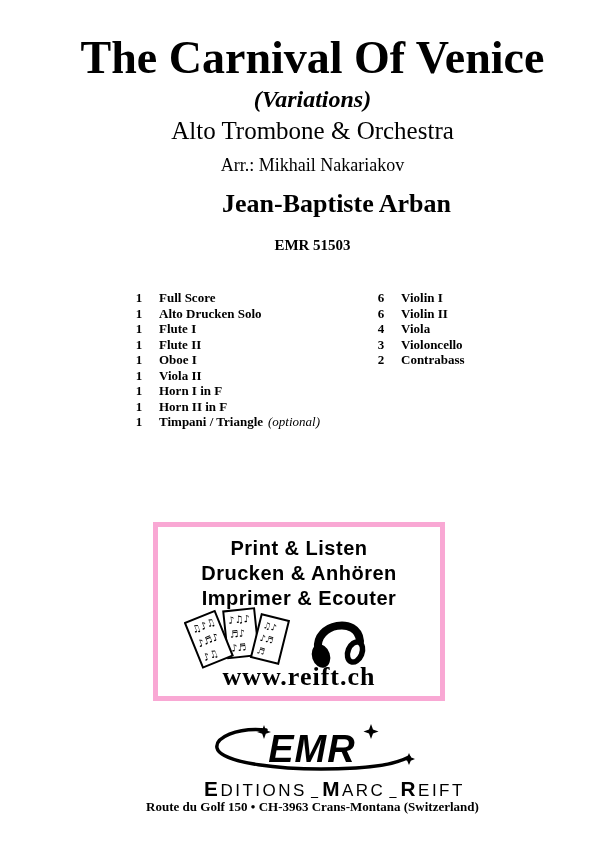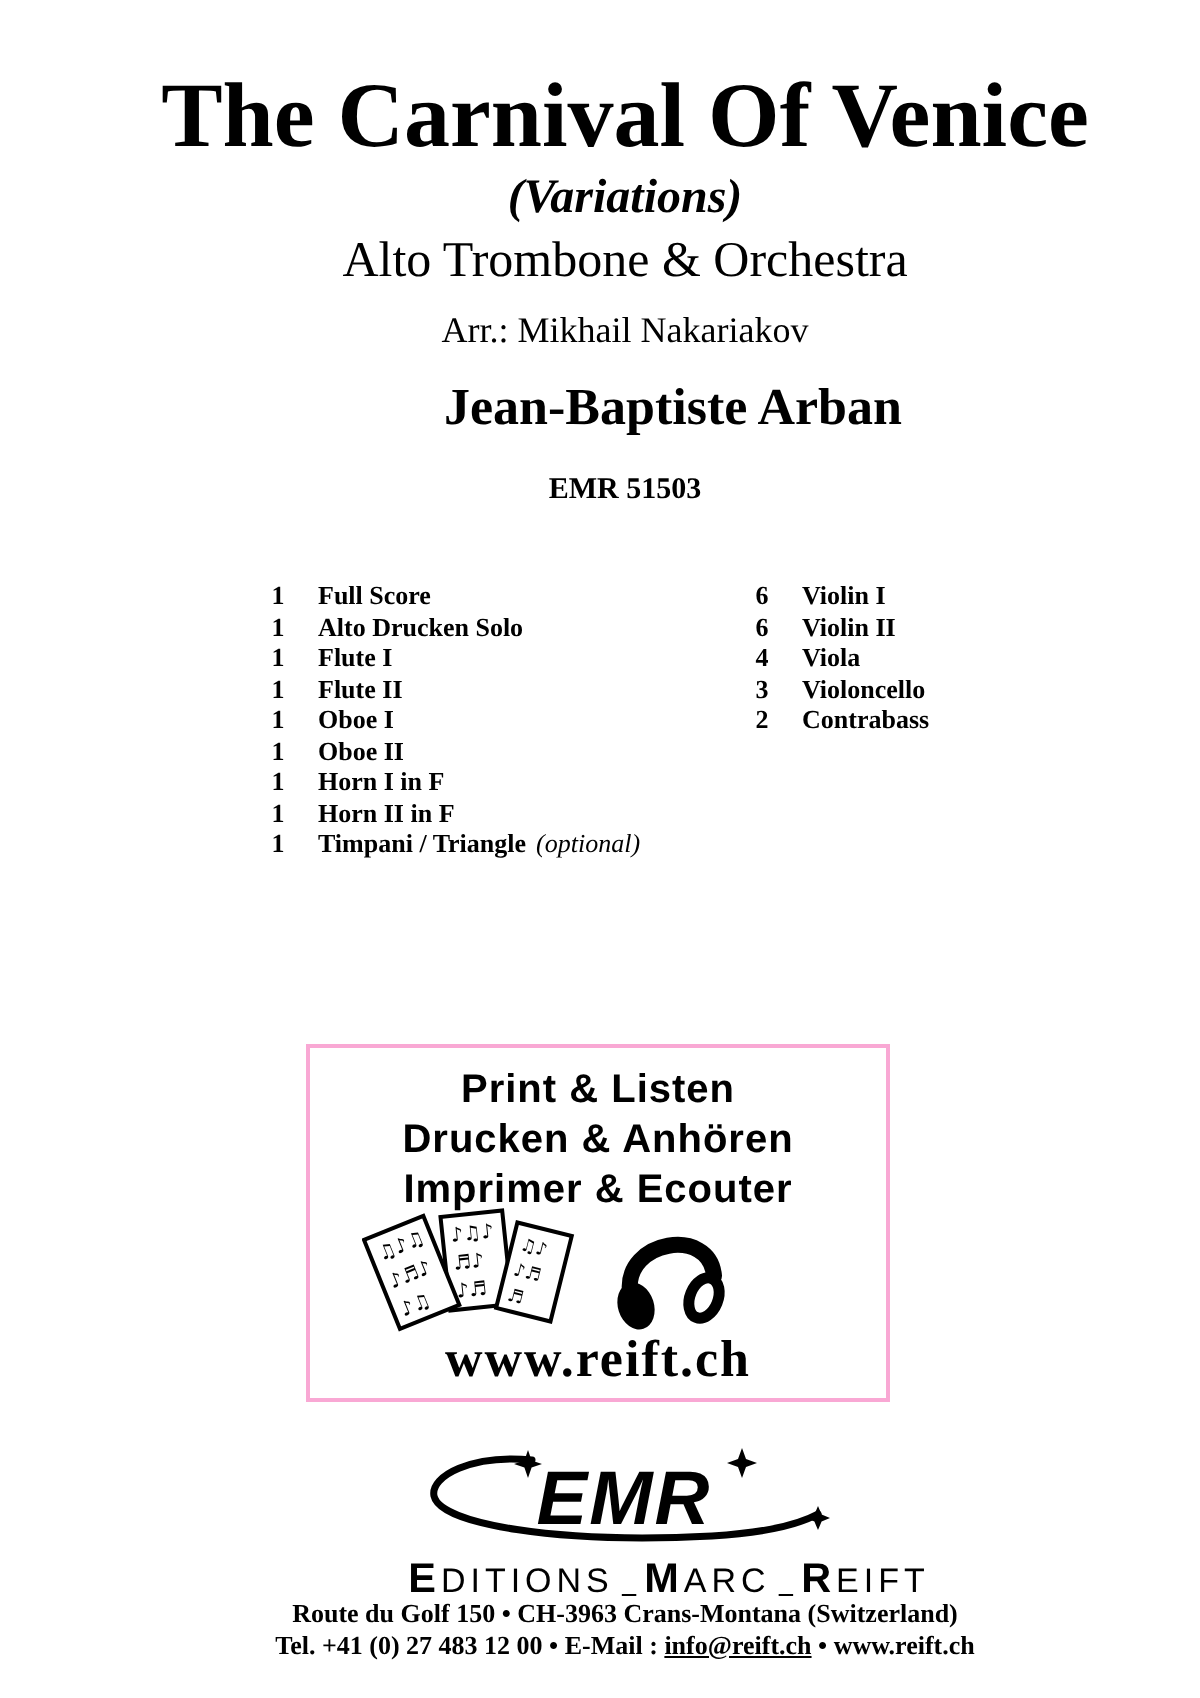--- a/index.html
+++ b/index.html
@@ -20,21 +20,21 @@
 
   .parts-col { position:absolute; top:290px; }
   .parts-left  { left:133px; }
   .parts-right { left:375px; }
   .part-row { display:flex; align-items:baseline; height:15.5px; font-size:13px; font-weight:bold; line-height:15.5px; white-space:nowrap; }
   .part-qty { width:12px; text-align:center; margin-right:14px; flex:none; }
   .part-suffix { font-weight:normal; font-style:italic; margin-left:5px; }
 
   .promo-box {
     position:absolute; left:153px; top:522px; width:292px; height:179px;
-    border:2px solid #f9a8d4; box-sizing:border-box;
+    border:5px solid #f9a8d4; box-sizing:border-box;
   }
   .promo-lines {
     margin-top:9px; text-align:center;
     font-family:"Liberation Sans", sans-serif;
     font-weight:bold; font-size:20px; line-height:25px; letter-spacing:0.5px;
   }
   .promo-icon { position:absolute; }
   .icon-sheets { left:26px; top:80px; }
   .icon-phones { left:150px; top:86px; }
   .promo-website {
@@ -82,21 +82,21 @@
     <div class="part-row">
       <span class="part-qty">1</span>
       <span class="part-name">Flute II</span>
     </div>
     <div class="part-row">
       <span class="part-qty">1</span>
       <span class="part-name">Oboe I</span>
     </div>
     <div class="part-row">
       <span class="part-qty">1</span>
-      <span class="part-name">Oboe II</span>
+      <span class="part-name">Viola II</span>
     </div>
     <div class="part-row">
       <span class="part-qty">1</span>
       <span class="part-name">Horn I in F</span>
     </div>
     <div class="part-row">
       <span class="part-qty">1</span>
       <span class="part-name">Horn II in F</span>
     </div>
     <div class="part-row">
@@ -180,18 +180,15 @@
     </svg>
     <div class="publisher-name">
       <span class="pub-word">EDITIONS</span>
       <span class="pub-word">MARC</span>
       <span class="pub-word">REIFT</span>
     </div>
   </div>
 
   <div class="centered address-block">
     <div>Route du Golf 150 • CH-3963 Crans-Montana (Switzerland)</div>
-    <div>
-      <span>Tel. +41 (0) 27 483 12 00 • E-Mail : </span><span class="email-link">info@reift.ch</span><span> • www.reift.ch</span>
-    </div>
   </div>
 
 </div>
 
 </body></html>

